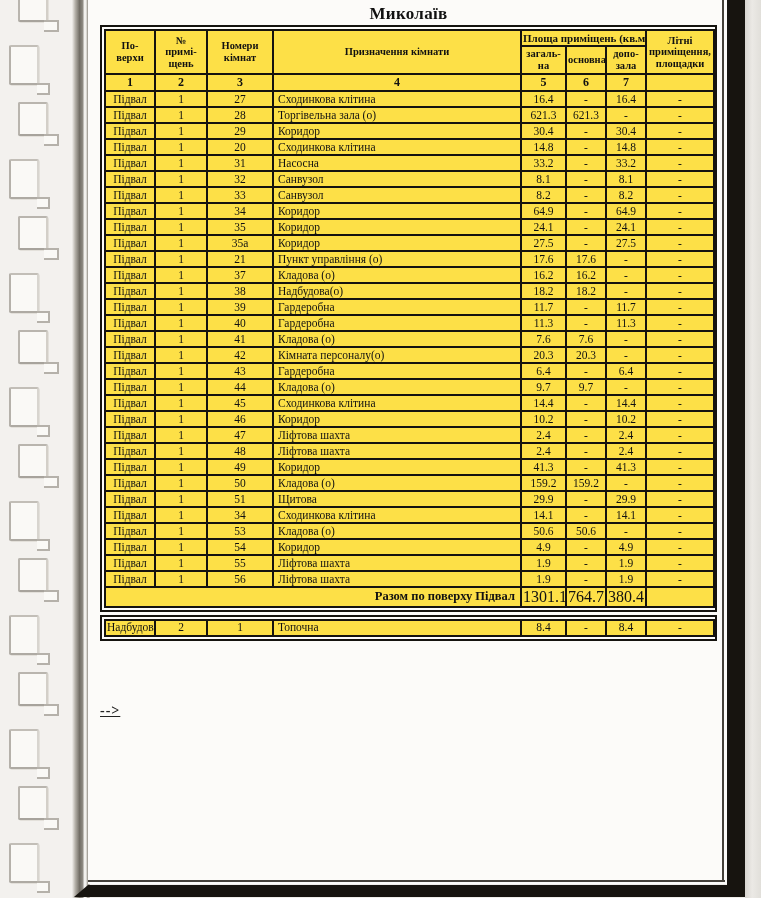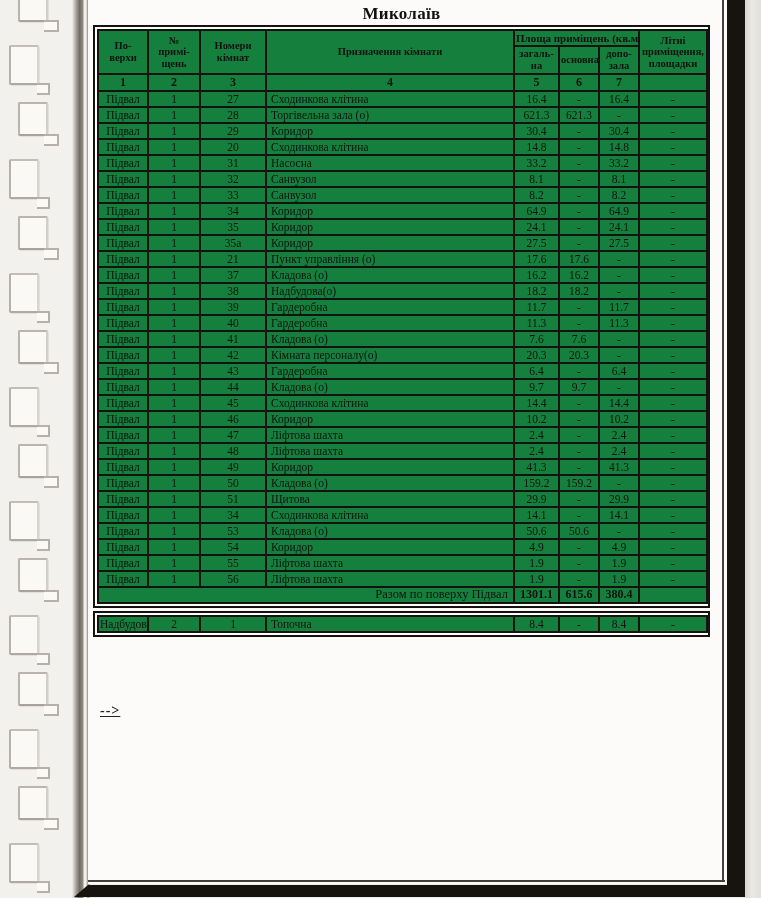--- a/index.html
+++ b/index.html
@@ -33,43 +33,43 @@
 
   
   .spine-shadow{
     position:absolute;left:72px;top:0;width:18px;height:898px;
     background:linear-gradient(90deg,#f2f0ed 0%,#b5b1a9 18%,#716d65 42%,#8a867e 58%,
       #f7f6f3 70%,#efede9 78%,#96928a 88%,#c9c5bf 100%);
   }
 
   
   .page{position:absolute;left:88px;top:0;width:640px;height:884px;background:var(--page-bg)}
-  .content{margin-left:5px;width:617px}
+  .content{margin-left:12px;width:617px}
   .title{
     text-align:center;font-weight:bold;font-size:17px;line-height:21px;
     padding-top:3px;height:25px;letter-spacing:.3px;
   }
 
   
   .tbl-box{border:2px solid var(--table-border);padding:2px;background:#fdfcfa;width:617px}
   .tbl-box.extra{margin-top:3px}
-  table{border-collapse:collapse;table-layout:fixed;width:609px;background:#15803d}
+  table{border-collapse:collapse;table-layout:fixed;width:609px;background:#fde047}
   th,td{
     border:2px solid var(--table-border);
     text-align:center;vertical-align:middle;
     font-size:11.5px;line-height:1.1;padding:0 1px;overflow:hidden;
   }
   thead th{font-weight:bold;font-size:10.5px;white-space:pre-line}
   .th-group{height:16px;white-space:nowrap;font-size:11px}
   .hrow2 th{height:28px}
   .numrow td{font-weight:bold;height:17px;font-size:12px}
   tbody td{height:16px}
   td.left{text-align:left;padding-left:4px}
-  .sum-label{font-weight:normal;font-size:12.5px;text-align:right;padding-right:5px;white-space:nowrap}
-  .sum-val{font-weight:bold;font-size:12px}
+  .sum-label{font-weight:bold;font-size:12.5px;text-align:right;padding-right:5px;white-space:nowrap}
+  .sum-val{font-weight:normal;font-size:16px}
 
   
   .arrow{
     position:absolute;left:12px;top:703px;font-weight:bold;font-size:14px;
     letter-spacing:1px;text-decoration:underline;color:#222;
   }
 
   
   .inner-line-bottom{position:absolute;left:88px;top:880px;width:637px;height:2px;background:#45413a}
   .inner-line-right{position:absolute;left:722px;top:0;width:2px;height:882px;background:#45413a}
@@ -497,21 +497,21 @@
                 <td>56</td>
                 <td class="left">Ліфтова шахта</td>
                 <td>1.9</td>
                 <td>-</td>
                 <td>1.9</td>
                 <td>-</td>
               </tr>
               <tr id="summary-row">
               <td colspan="4" class="sum-label">Разом по поверху Підвал</td>
               <td class="sum-val">1301.1</td>
-              <td class="sum-val">615.6</td>
+              <td class="sum-val">764.7</td>
               <td class="sum-val">380.4</td>
               <td></td>
             </tr>
           </tbody>
         </table>
       </div>
 
       <div class="tbl-box extra">
         <table>
           <colgroup>

